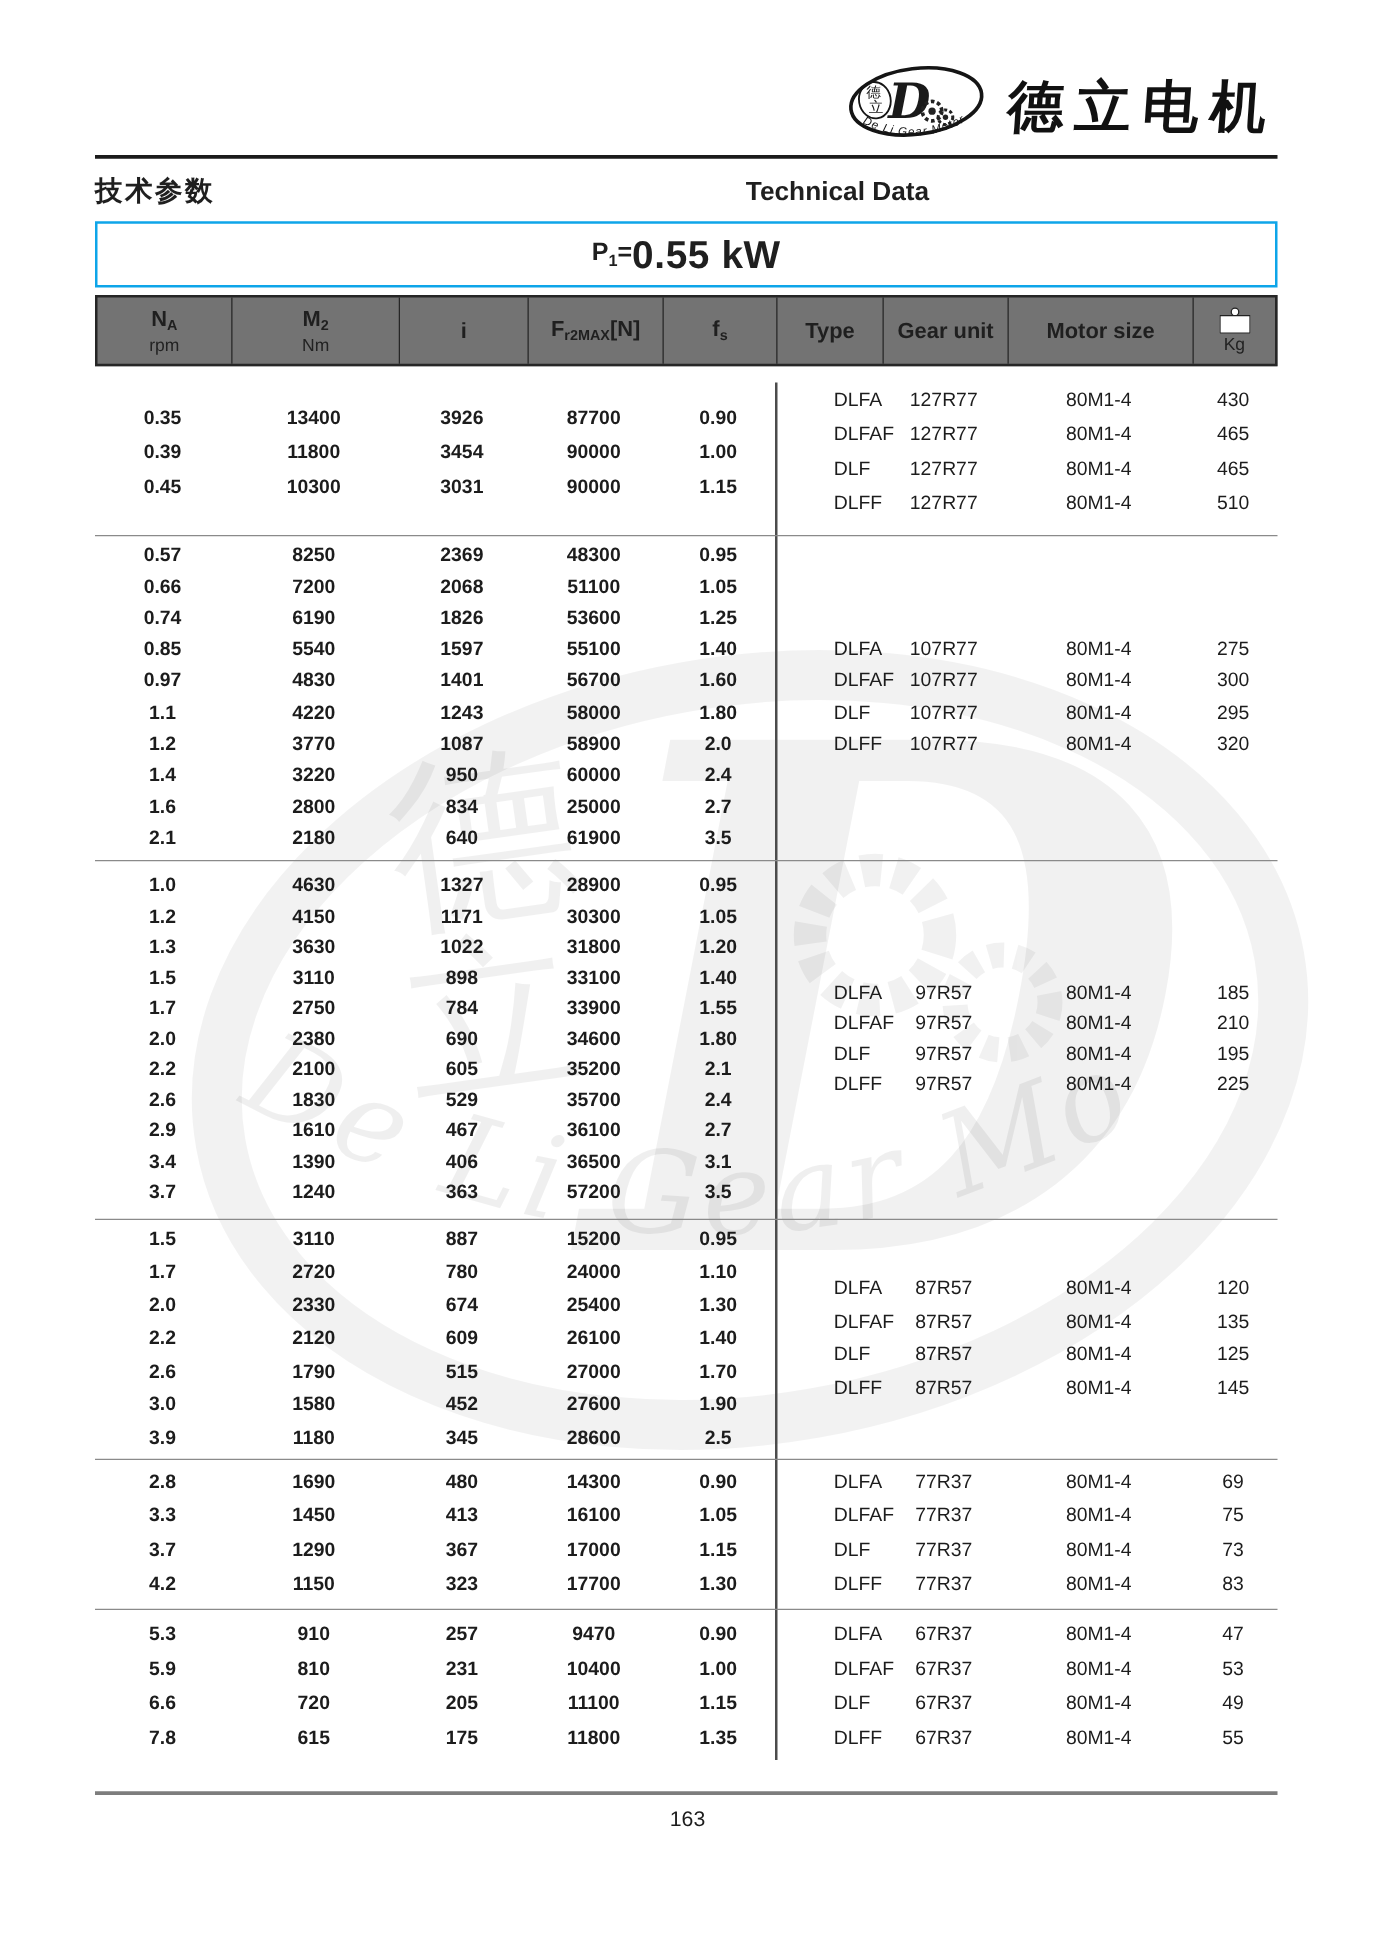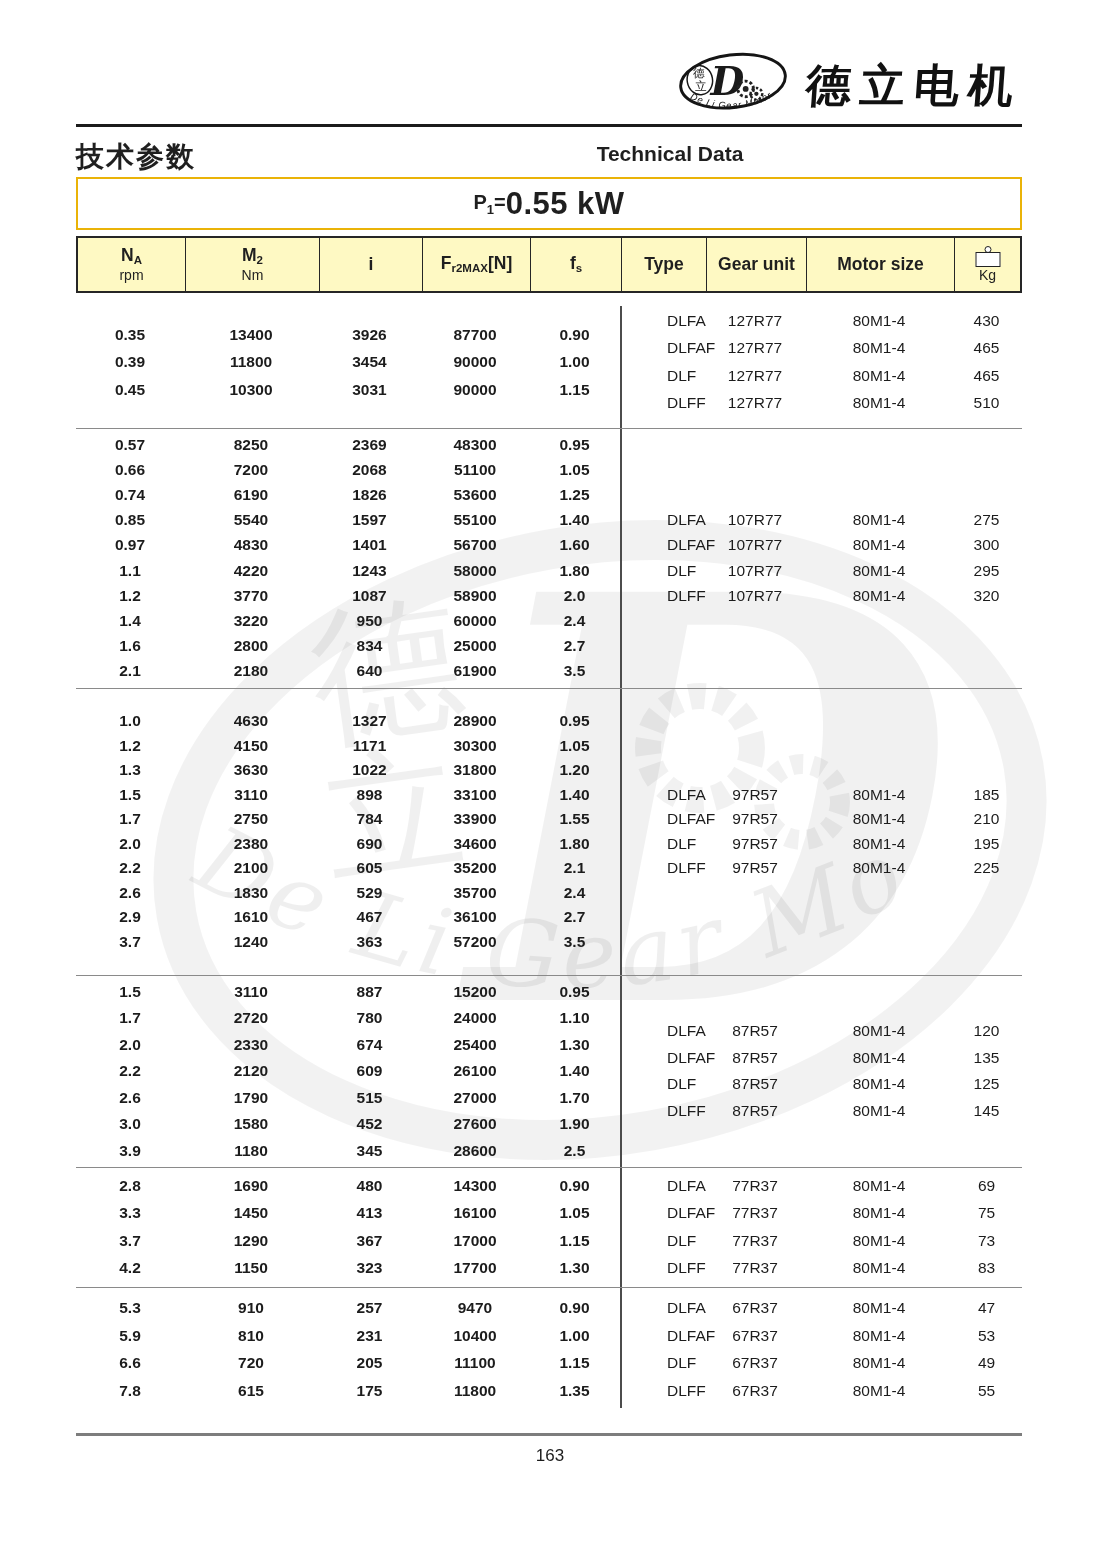--- a/index.html
+++ b/index.html
@@ -9,32 +9,32 @@
   
   .watermark{position:absolute;left:0;top:0;z-index:0;pointer-events:none;}
 
   
   .brandbar{position:absolute;top:48px;right:78px;display:flex;align-items:center;gap:14px;z-index:3;}
   .brandname{font-family:"DejaVu Serif","Liberation Serif",serif;font-weight:bold;
              font-size:45px;letter-spacing:9px;color:#111;transform:skewX(-4deg);}
 
   
   .toprule{position:absolute;left:76px;top:124px;width:946px;height:3px;background:#1b1b1b;z-index:3;}
-  .title-cn{position:absolute;left:76px;top:138px;font-size:28px;font-weight:bold;letter-spacing:2px;z-index:3;}
+  .title-cn{position:absolute;left:76px;top:138px;font-size:22px;font-weight:bold;letter-spacing:2px;z-index:3;}
   .title-en{position:absolute;left:520px;top:142px;width:300px;text-align:center;font-size:21px;font-weight:bold;z-index:3;}
 
   .powerbox{position:absolute;left:76px;top:177px;width:946px;height:53px;box-sizing:border-box;
-            border:2px solid #eab308;display:flex;align-items:center;justify-content:center;z-index:3;background:transparent;}
+            border:2px solid #0ea5e9;display:flex;align-items:center;justify-content:center;z-index:3;background:transparent;}
   .pp{font-size:20px;font-weight:bold;}
   .pp sub{font-size:13px;font-weight:bold;}
   .pv{font-size:31px;font-weight:700;letter-spacing:0.5px;}
 
   
   .thead{position:absolute;left:76px;top:236px;width:946px;height:57px;box-sizing:border-box;
-         border:2px solid #262626;display:flex;z-index:3;background:#fef9c3;}
+         border:2px solid #262626;display:flex;z-index:3;background:#737373;}
   .hcell{flex:none;box-sizing:border-box;border-right:1.6px solid #262626;
          display:flex;flex-direction:column;justify-content:center;align-items:center;}
   .hcell:last-child{border-right:none;flex:1;}
   .hmain{font-size:17.5px;font-weight:bold;line-height:19px;}
   .hsub{font-size:11.5px;font-weight:bold;position:relative;top:3px;}
   .hsub:empty,.hunit:empty{display:none;}
   .hunit{font-size:14px;line-height:16px;color:#222;}
   .w0{width:108px}.w1{width:134px}.w2{width:103px}.w3{width:108px}.w4{width:91px}
   .w5{width:85px}.w6{width:100px}.w7{width:148px}
   .kgicon{position:relative;width:26px;height:21px;}
@@ -366,20 +366,27 @@
           <span class="cell c4">2.4</span>
         </div>
         <div class="trow">
           <span class="cell c0">2.9</span>
           <span class="cell c1">1610</span>
           <span class="cell c2">467</span>
           <span class="cell c3">36100</span>
           <span class="cell c4">2.7</span>
         </div>
         <div class="trow">
+          <span class="cell c0">3.4</span>
+          <span class="cell c1">1390</span>
+          <span class="cell c2">406</span>
+          <span class="cell c3">36500</span>
+          <span class="cell c4">3.1</span>
+        </div>
+        <div class="trow">
           <span class="cell c0">3.7</span>
           <span class="cell c1">1240</span>
           <span class="cell c2">363</span>
           <span class="cell c3">57200</span>
           <span class="cell c4">3.5</span>
         </div>
       </div>
     <div class="g-right rh-g3">
         <div class="trow">
           <span class="cell t0">DLFA</span>

